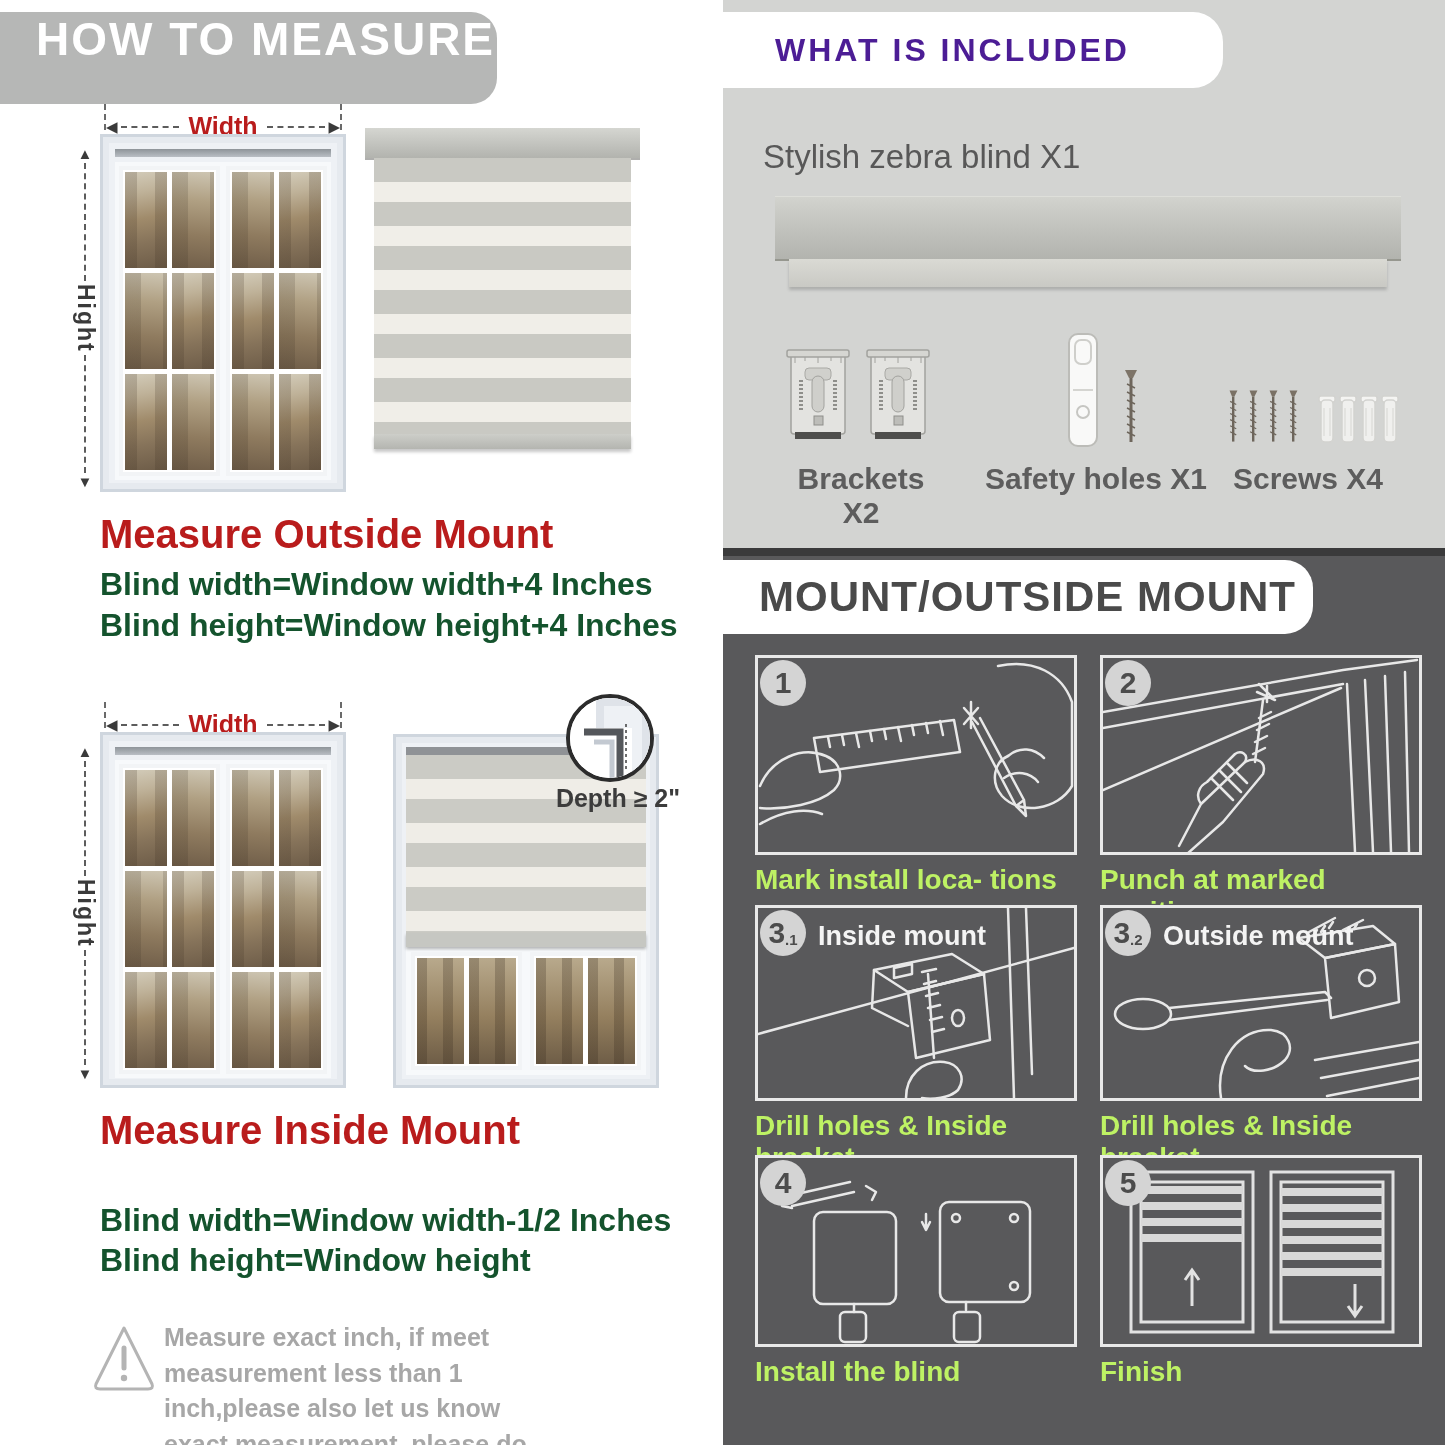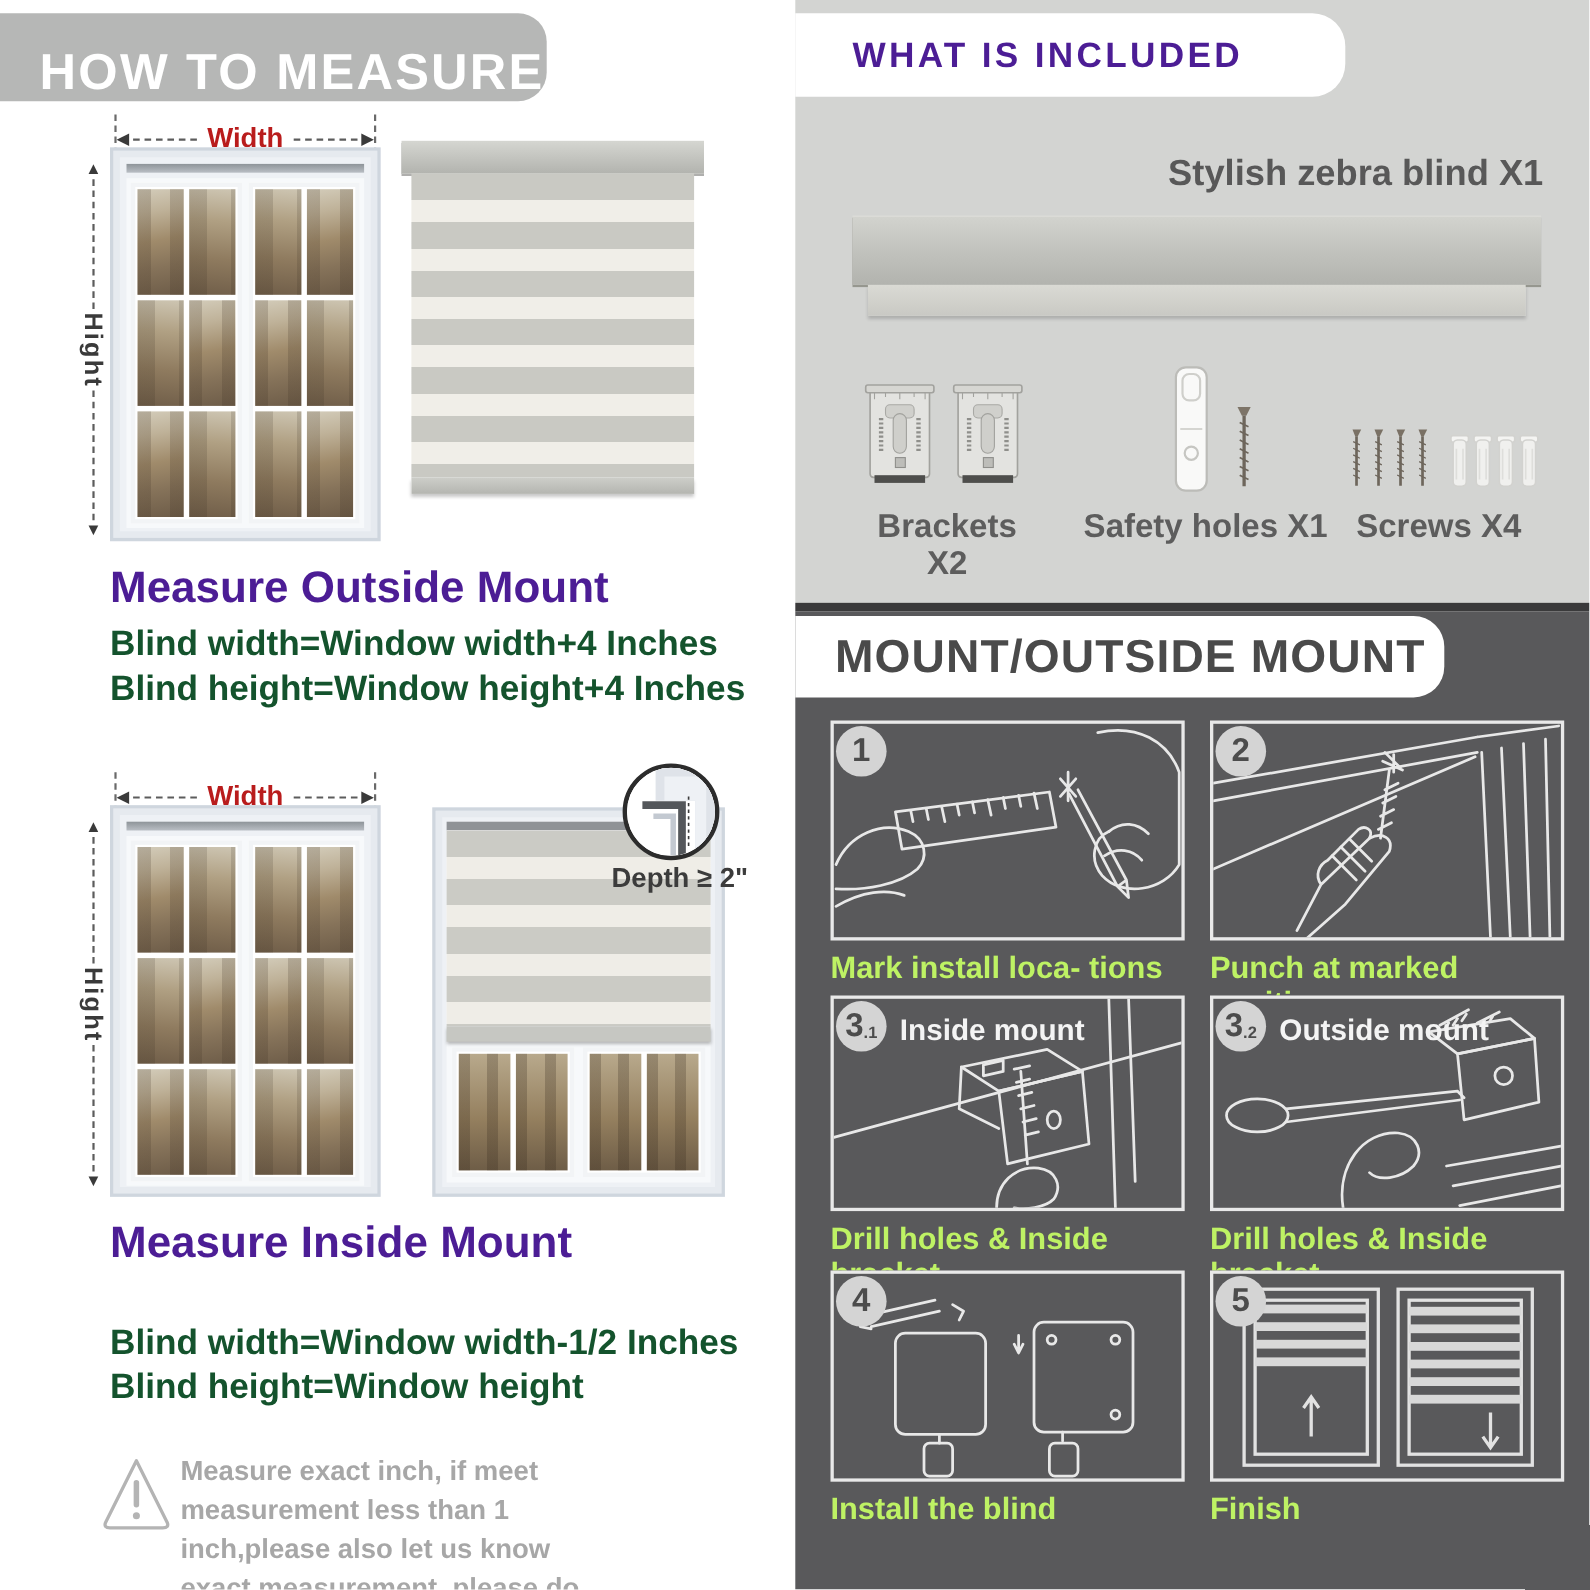--- a/index.html
+++ b/index.html
@@ -1,25 +1,25 @@
 <!DOCTYPE html>
 <html><head>
 <meta charset="utf-8">
 <style>
   html,body{margin:0;padding:0;width:1445px;height:1445px;background:#ffffff;overflow:hidden;
             font-family:"Liberation Sans", sans-serif;}
   .canvas{position:relative;width:1445px;height:1445px;background:#ffffff;}
 
   
   .col-left{position:absolute;left:0;top:0;width:723px;height:1445px;background:#ffffff;}
-  .banner-left{position:absolute;left:0;top:12px;width:497px;height:80px;background:#b6b7b6;
-               border-radius:0 26px 26px 0;display:flex;align-items:flex-end;}
+  .banner-left{position:absolute;left:0;top:12px;width:497px;height:92px;background:#b6b7b6;
+               border-radius:0 26px 26px 0;display:flex;align-items:flex-start;}
   .banner-left span{color:#ffffff;font-weight:bold;font-size:46px;letter-spacing:2px;padding-left:36px;}
 
-  .sec-title{position:absolute;left:100px;font-size:40px;font-weight:bold;color:#4c1d95;}
+  .sec-title{position:absolute;left:100px;font-size:40px;font-weight:bold;color:#b91c1c;}
   .sec-line{position:absolute;left:100px;font-size:32px;font-weight:bold;color:#14532d;}
 
   
   .mw{position:absolute;height:46px;}
   .mw .end{position:absolute;top:0;bottom:0;border-left:2px dashed #6a6a6a;}
   .mw .bar{position:absolute;left:2px;right:2px;top:8px;display:flex;align-items:center;}
   .mw .ah{color:#3a3a3a;font-size:15px;line-height:1;}
   .mw .dash{flex:1;height:0;border-top:2px dashed #5c5c5c;margin:0 3px;}
   .mw .lbl{font-size:25px;font-weight:bold;color:#b91c1c;padding:0 6px;white-space:nowrap;}
   .mh{position:absolute;display:flex;flex-direction:column;align-items:center;width:30px;}
@@ -67,22 +67,22 @@
   .warn-icon{position:absolute;left:92px;top:1322px;}
   .warn-text{position:absolute;left:164px;top:1320px;width:392px;font-size:25px;color:#a7a7a7;
       font-weight:bold;line-height:1.42;}
 
   
   .col-right{position:absolute;left:723px;top:0;width:722px;height:1445px;}
   .sec-included{position:absolute;left:0;top:0;width:722px;height:548px;background:#d3d4d2;}
   .banner-included{position:absolute;left:0;top:12px;width:500px;height:76px;background:#ffffff;
       border-radius:0 30px 30px 0;display:flex;align-items:center;}
   .banner-included span{color:#4c1d95;font-weight:bold;font-size:32px;letter-spacing:3px;padding-left:52px;}
-  .blind-label{position:absolute;left:40px;top:138px;width:640px;text-align:right;
-      font-size:33px;font-weight:bold;color:#585858;}
+  .blind-label{position:absolute;left:40px;top:138px;width:640px;text-align:left;
+      font-size:33px;font-weight:normal;color:#585858;}
   .headrail-bar{position:absolute;left:52px;top:196px;width:626px;height:62px;
       background:linear-gradient(180deg,#d2d3ce 0%,#c3c4bf 45%,#b2b3ae 100%);
       border-top:1px solid #dedfda;box-shadow:0 2px 0 #96978f;}
   .headrail-bar2{position:absolute;left:66px;top:259px;width:598px;height:28px;
       background:linear-gradient(180deg,#dadad4,#c9c9c4);box-shadow:0 3px 3px rgba(0,0,0,.18);}
   .item-group{position:absolute;display:flex;align-items:flex-end;}
   .item-label{position:absolute;top:462px;font-size:30px;font-weight:bold;color:#5d5d5d;text-align:center;}
 
   .dark-rule{position:absolute;left:0;top:548px;width:722px;height:8px;background:#3a3a3b;}
   .sec-mount{position:absolute;left:0;top:556px;width:722px;height:889px;background:#59595b;}

